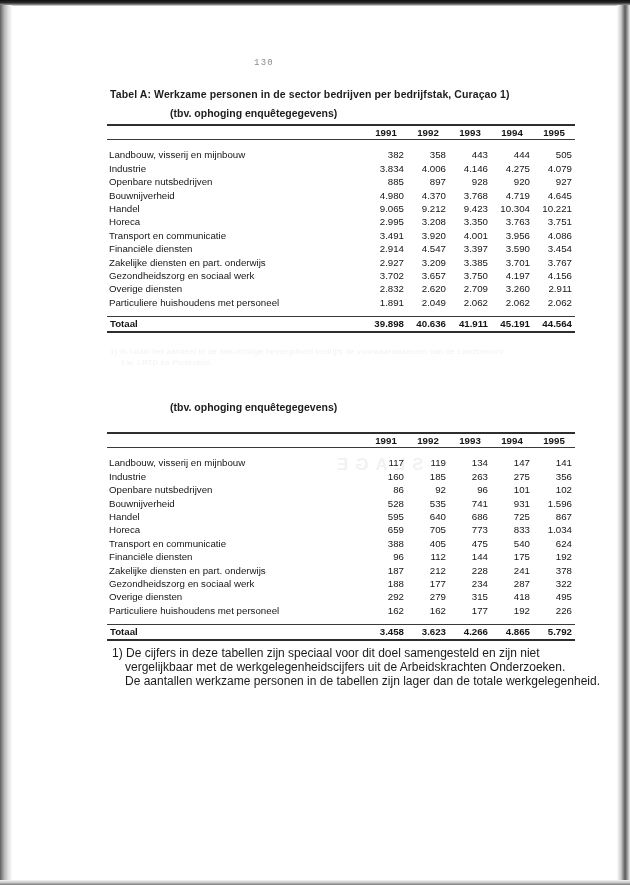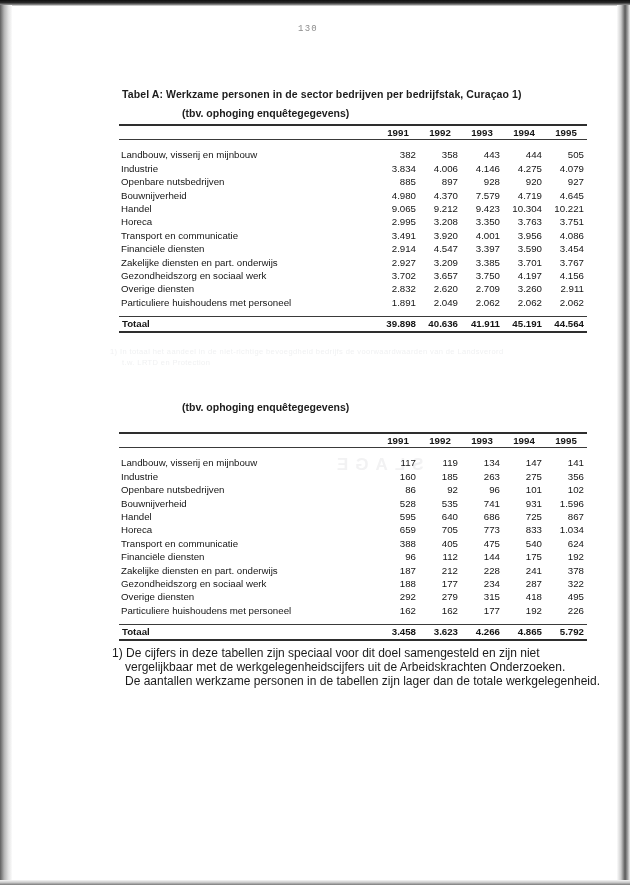--- a/index.html
+++ b/index.html
@@ -66,31 +66,30 @@
     letter-spacing: 7px;
     transform: scaleX(-1);
     white-space: pre;
     user-select: none;
     pointer-events: none;
   }
 
   
   .folio {
     position: absolute;
-    left: 0; top: 24px;
+    left: 0; top: 58px;
     width: 528px;
     text-align: center;
     font-family: "Liberation Mono", monospace;
     font-size: 9px;
     color: #8d8d8d;
     letter-spacing: 1.2px;
-    padding-left: 44px;
-  }
-
-  .table-block { position: absolute; left: 16px; width: 528px; }
+  }
+
+  .table-block { position: absolute; left: 4px; width: 528px; }
   #table-a-block { top: 88px; }
   #table-b-block { top: 396px; }
 
   .tbl-title {
     margin: 0 0 0 106px;
     font-size: 10.5px;
     font-weight: bold;
     color: #1d1d1d;
     letter-spacing: 0.1px;
     line-height: 13.5px;
@@ -240,21 +239,21 @@
           <td class="num">885</td>
           <td class="num">897</td>
           <td class="num">928</td>
           <td class="num">920</td>
           <td class="num">927</td>
         </tr>
         <tr class="data-row">
           <td class="lbl">Bouwnijverheid</td>
           <td class="num">4.980</td>
           <td class="num">4.370</td>
-          <td class="num">7.579</td>
+          <td class="num">3.768</td>
           <td class="num">4.719</td>
           <td class="num">4.645</td>
         </tr>
         <tr class="data-row">
           <td class="lbl">Handel</td>
           <td class="num">9.065</td>
           <td class="num">9.212</td>
           <td class="num">9.423</td>
           <td class="num">10.304</td>
           <td class="num">10.221</td>

